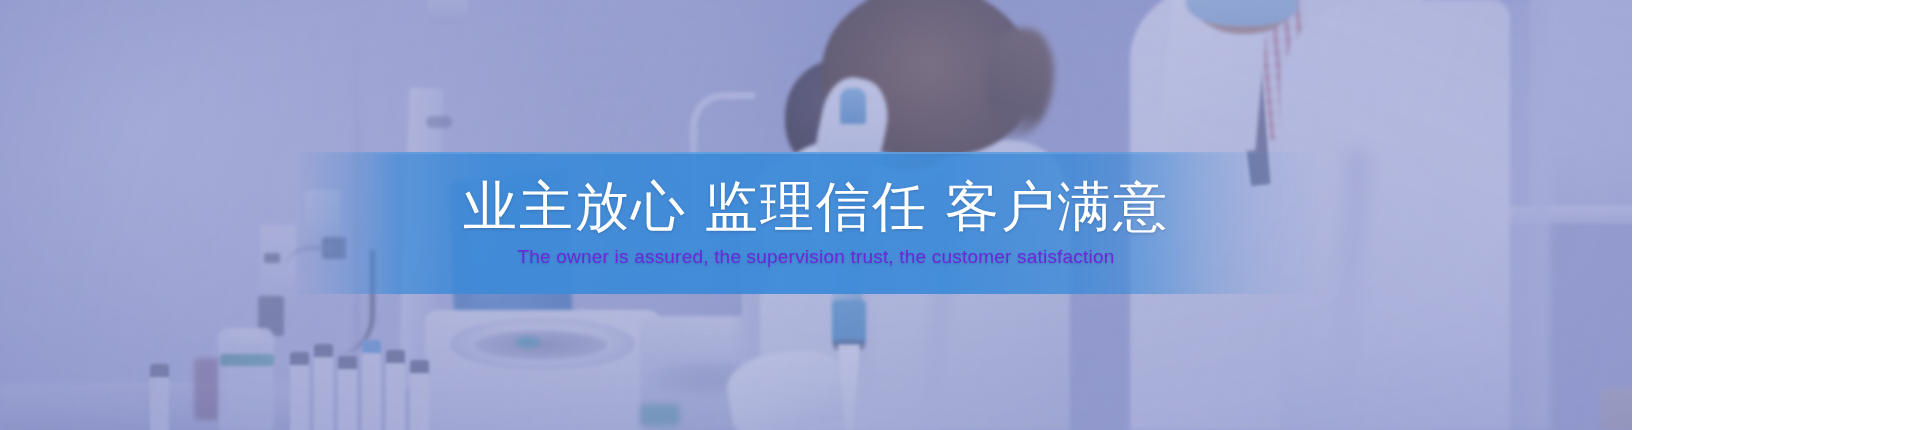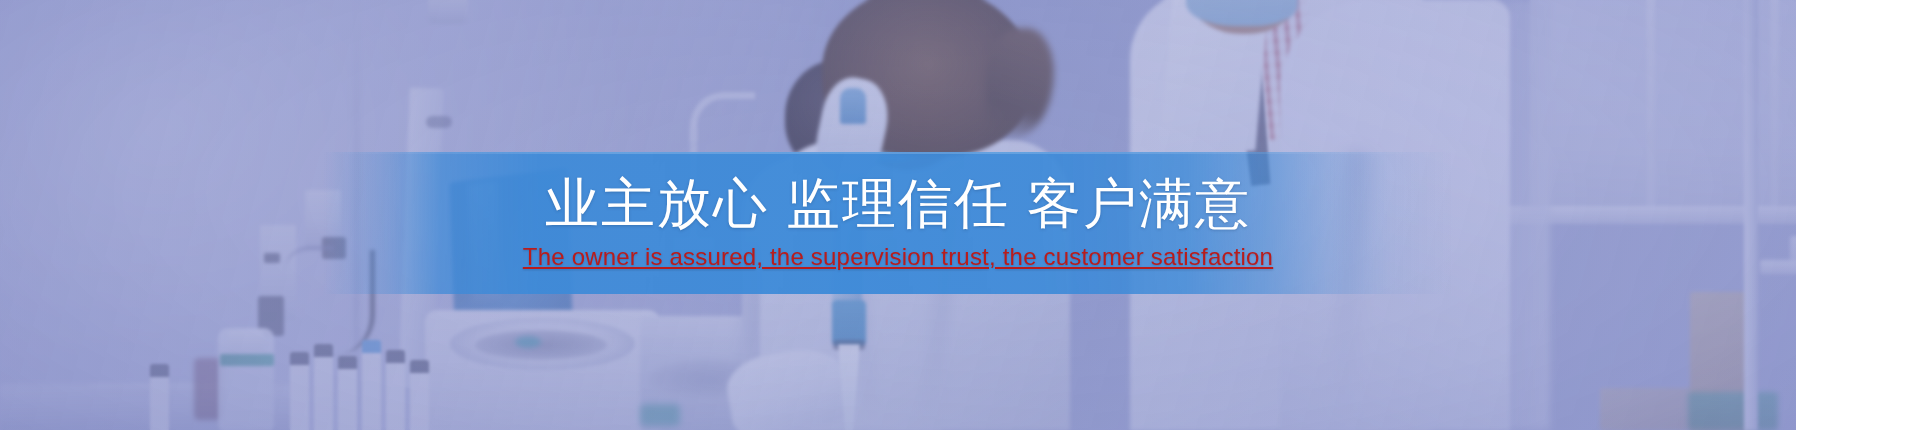--- a/index.html
+++ b/index.html
@@ -6,21 +6,21 @@
     margin: 0;
     padding: 0;
     background: #fff;
   }
   body {
     font-family: "Liberation Sans", sans-serif;
   }
 
   .banner {
     position: relative;
-    width: 1796px;
+    width: 1632px;
     height: 430px;
     overflow: hidden;
     background: #b9bfe0;
   }
 
   
   .photo {
     position: absolute;
     inset: 0;
     overflow: hidden;
@@ -728,28 +728,27 @@
     line-height: 1.05;
     font-weight: 400;
     color: #ffffff;
     letter-spacing: 2px;
     white-space: nowrap;
     margin: 0 0 12px 0;
     text-shadow: 0 1px 3px rgba(25,55,100,0.30);
   }
   .subline {
     font-family: "Liberation Sans", "DejaVu Sans", sans-serif;
-    font-size: 24px;
+    font-size: 19px;
     font-weight: 400;
-    color: #b91c1c;
+    color: #6d28d9;
     letter-spacing: 0.2px;
     white-space: nowrap;
     margin: 0;
     text-shadow: 0 1px 2px rgba(25,55,100,0.28);
-    text-decoration: underline;
   }
 </style>
 </head>
 <body>
 
 <div class="banner">
 
   <div class="photo">
     <div class="wall"></div>
     <div class="wall-shadow"></div>

